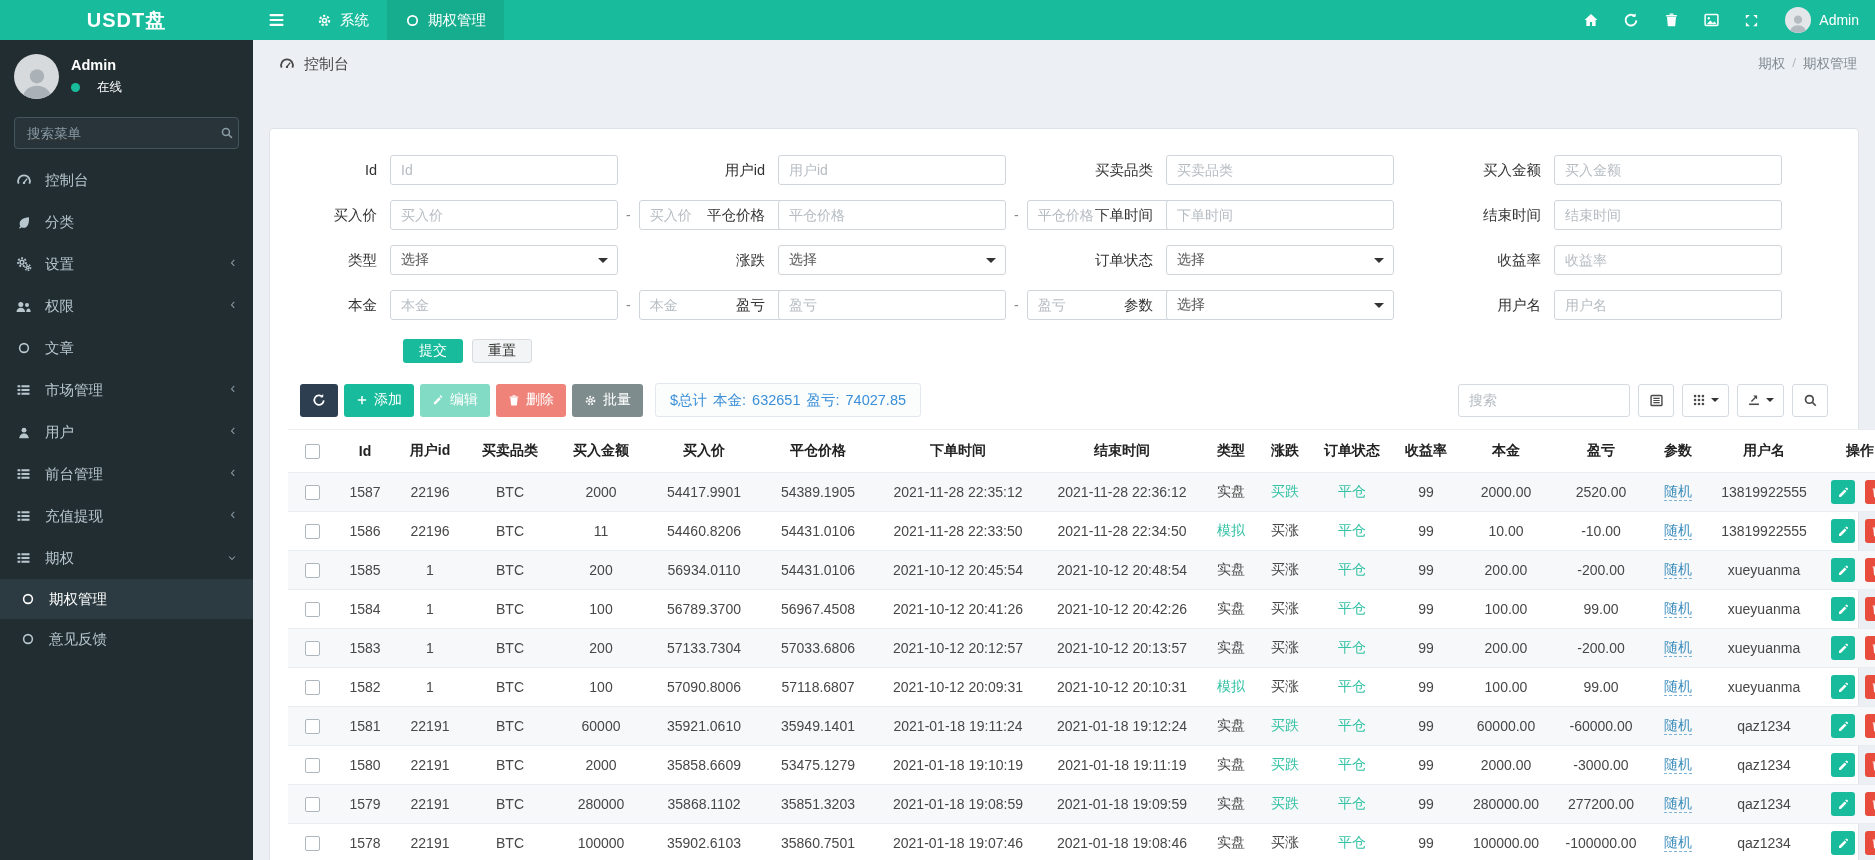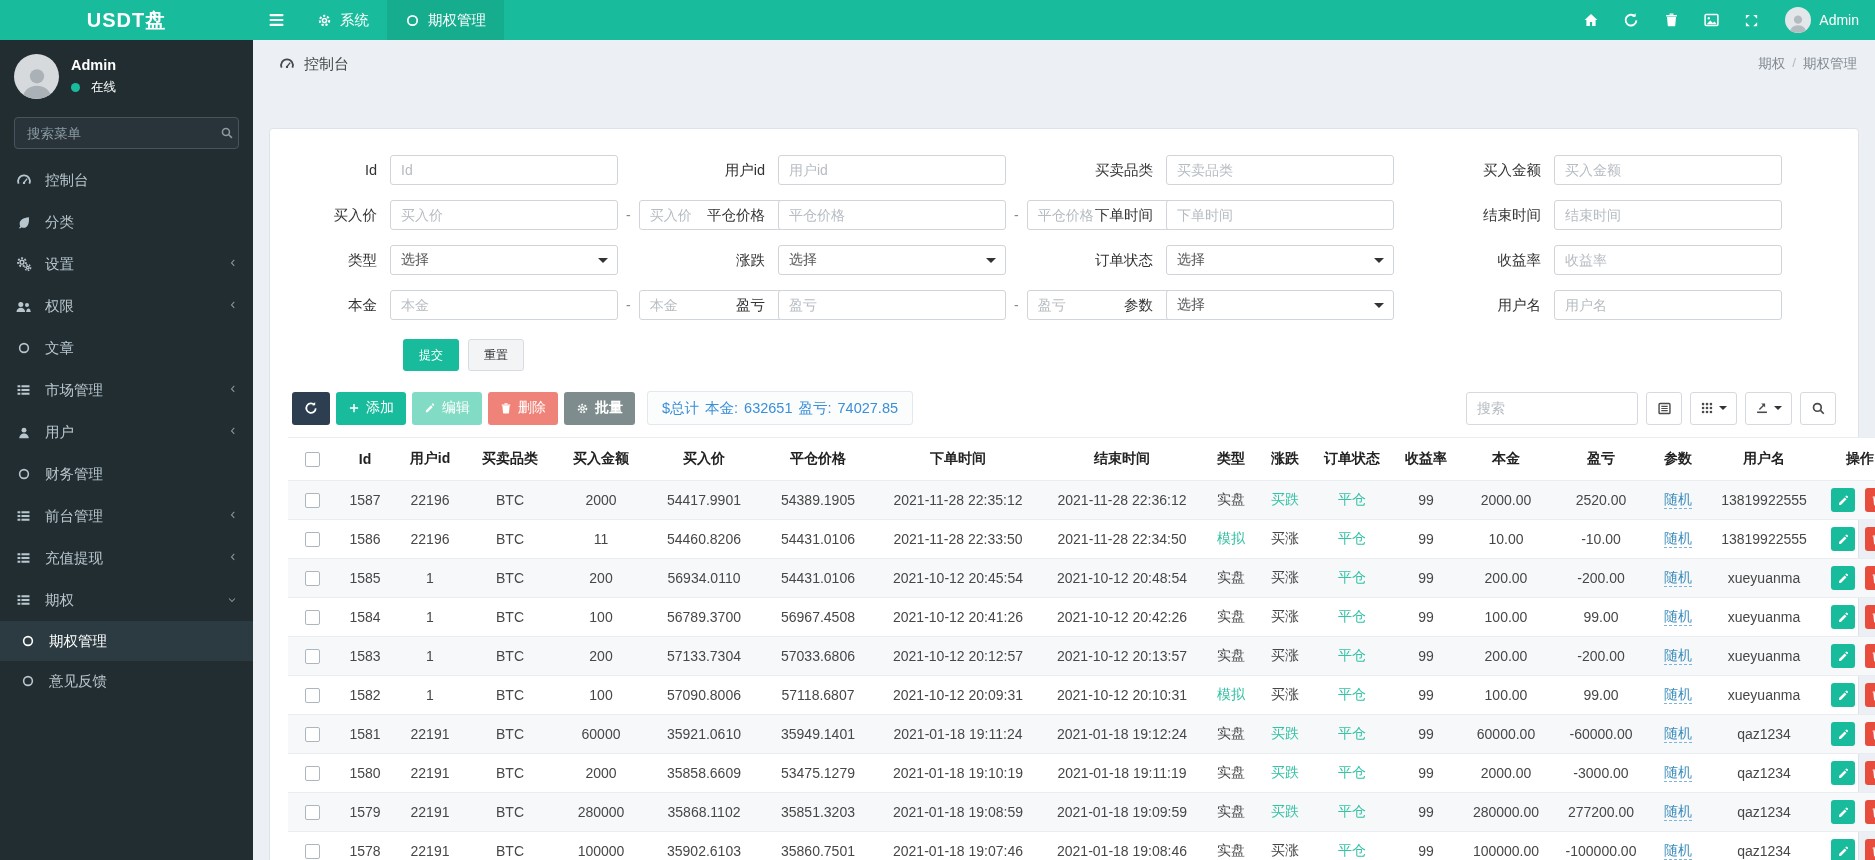--- a/index.html
+++ b/index.html
@@ -17,21 +17,21 @@
   .nav-right { margin-left:auto; display:flex; align-items:center; padding-right:16px; }
   .nav-icon-btn { width:40px; height:40px; display:flex; align-items:center; justify-content:center; color:#fff; cursor:pointer; }
   .nav-avatar { width:26px; height:26px; border-radius:50%; background:#e4e7ea; overflow:hidden; display:flex; align-items:flex-end; justify-content:center; color:#b4bcc2; margin:0 8px 0 14px; }
   .nav-username { color:#fff; font-size:14px; }
 
   
   .sidebar { position:absolute; top:40px; left:0; bottom:0; width:253px; background:#222d32; z-index:10; }
   .user-panel { display:flex; gap:12px; padding:14px 14px 10px; align-items:center; }
   .user-avatar { width:45px; height:45px; border-radius:50%; background:#d6dadd; overflow:hidden; display:flex; align-items:flex-end; justify-content:center; color:#aab2b8; flex:none; }
   .user-name { color:#fff; font-weight:bold; font-size:14.5px; margin-bottom:6px; }
-  .user-status { color:#fff; font-size:12.5px; display:flex; align-items:center; gap:11px; }
+  .user-status { color:#fff; font-size:12.5px; display:flex; align-items:center; gap:17px; }
   .status-dot { width:9px; height:9px; border-radius:50%; background:#18bc9c; display:inline-block; }
   .sidebar-search { margin:8px 14px 10px; height:32px; display:flex; align-items:center; background:#28343a; border:1px solid #45555e; border-radius:4px; overflow:hidden;text-decoration:underline; }
   .sidebar-search input { flex:1; height:100%; background:transparent; border:none; outline:none; color:#ccc; padding:0 12px; font-size:13.5px; }
   .sidebar-search input::placeholder { color:#8a9aa3; }
   .sidebar-search .sbtn { width:34px; height:100%; display:flex; align-items:center; justify-content:center; color:#8a9aa3; cursor:pointer; }
   .menu { list-style:none; margin-top:6px; }
   .menu-item { height:42px; display:flex; align-items:center; gap:13px; padding:0 15px; color:#b8c7ce; font-size:14.5px; cursor:pointer; }
   .menu-item .mi-icon { width:17px; justify-content:center; }
   .menu-chevron { margin-left:auto; color:#87989f; }
   .submenu { list-style:none; }
@@ -52,32 +52,32 @@
   .f-cell { display:flex; align-items:center; }
   .f-label { width:102px; text-align:right; padding-right:13px; color:#333; font-size:14.5px; flex:none; }
   .f-field { display:flex; align-items:center; gap:8px; width:228px; }
   input.txt { width:100%; height:30px; border:1px solid #cfd5da; border-radius:3px; padding:0 10px; font-size:14px; color:#555; outline:none; }
   input::placeholder { color:#b6bcc2; }
   .range-in { width:91px; flex:none; }
   .dash { color:#888; }
   .fselect { position:relative; width:100%; height:30px; border:1px solid #cfd5da; border-radius:3px; display:flex; align-items:center; padding:0 24px 0 10px; color:#555; cursor:pointer; background:#fff; }
   .fselect:after { content:""; position:absolute; right:9px; top:12px; border:5px solid transparent; border-top-color:#333; }
   .form-actions { display:flex; gap:9px; padding:19px 0 14px 115px; }
-  .btn { height:32px; padding:0 15px; border-radius:3px; border:1px solid transparent; font-size:12px; cursor:pointer; font-family:inherit;text-align:center; }
+  .btn { height:24px; padding:0 15px; border-radius:3px; border:1px solid transparent; font-size:14px; cursor:pointer; font-family:inherit;text-align:center; }
   .btn-submit { background:#18bc9c; color:#fff; }
   .btn-reset { background:#f3f4f5; border-color:#d8dce0; color:#333; }
 
   
-  .toolbar { display:flex; align-items:center; gap:6px; margin:6px 4px 12px; }
+  .toolbar { display:flex; align-items:center; gap:6px; margin:6px 12px 12px; }
   .tb-btn { height:33px; padding:0 12px; border-radius:3px; color:#fff; display:inline-flex; align-items:center; gap:6px; font-size:14px; border:none; cursor:pointer; font-family:inherit; }
   .tb-refresh { background:#2c3e50; }
   .tb-add { background:#18bc9c; }
   .tb-edit { background:#82dbc5; }
   .tb-del { background:#ef8379; }
-  .tb-batch { background:#7f8c8d;font-weight:bold; }
+  .tb-batch { background:#7f8c8d; }
   .summary { margin-left:6px; height:34px; display:inline-flex; align-items:center; gap:6px; padding:0 14px; background:#fbfcfc; border:1px solid #e2e8ed; border-radius:3px; color:#3a8fd8; font-size:14.5px; }
   .toolbar-right { margin-left:auto; display:flex; gap:8px; align-items:center; }
   .tb-search { width:172px; height:33px; border:1px solid #d5dae0; border-radius:3px; padding:0 10px; font-size:14px; color:#b91c1c; outline:none; }
   .tb-icon-btn { height:33px; min-width:36px; border:1px solid #d5dae0; background:#fff; border-radius:3px; color:#4a4a4a; display:inline-flex; align-items:center; justify-content:center; gap:5px; padding:0 9px; cursor:pointer; }
   .caret-dn { width:0; height:0; border:4px solid transparent; border-top-color:#333; margin-top:4px; }
 
   
   table { width:100%; border-collapse:collapse; table-layout:fixed; }
   th,td { border-bottom:1px solid #e9edf0; text-align:center; height:39px; padding:0 3px; font-size:14px; color:#474747; overflow:hidden; white-space:nowrap; }
   thead th { font-weight:bold; color:#222; height:43px; border-top:1px solid #e9edf0; background:#fff; }
@@ -285,31 +285,20 @@
               <circle cx="8" cy="4.8" r="2.8"></circle>
               <path d="M2.6 14c0-3 2.4-5.4 5.4-5.4s5.4 2.4 5.4 5.4z"></path>
             </svg>
           </span>
       <span>用户</span>
       <span class="menu-chevron"><span class="icn ">
               <svg width="10" height="12" viewBox="0 0 16 16">
                 <path d="M10 3 5.6 7.8 10 12.6" fill="none" stroke="currentColor" stroke-width="1.7"></path>
               </svg>
             </span></span>
-    </div>
-      </li>
-      <li>
-        <div class="menu-item">
-      <span class="icn mi-icon">
-            <svg width="14" height="14" viewBox="0 0 16 16" fill="none" stroke="currentColor">
-              <circle cx="8" cy="8" r="5" stroke-width="1.8"></circle>
-            </svg>
-          </span>
-      <span>财务管理</span>
-
     </div>
       </li>
       <li>
         <div class="menu-item">
       <span class="icn mi-icon">
             <svg width="15" height="14" viewBox="0 0 16 15" fill="currentColor">
               <rect x="1.6" y="2.4" width="3" height="2.2"></rect>
               <rect x="5.8" y="2.4" width="8.6" height="2.2"></rect>
               <rect x="1.6" y="6.4" width="3" height="2.2"></rect>
               <rect x="5.8" y="6.4" width="8.6" height="2.2"></rect>

